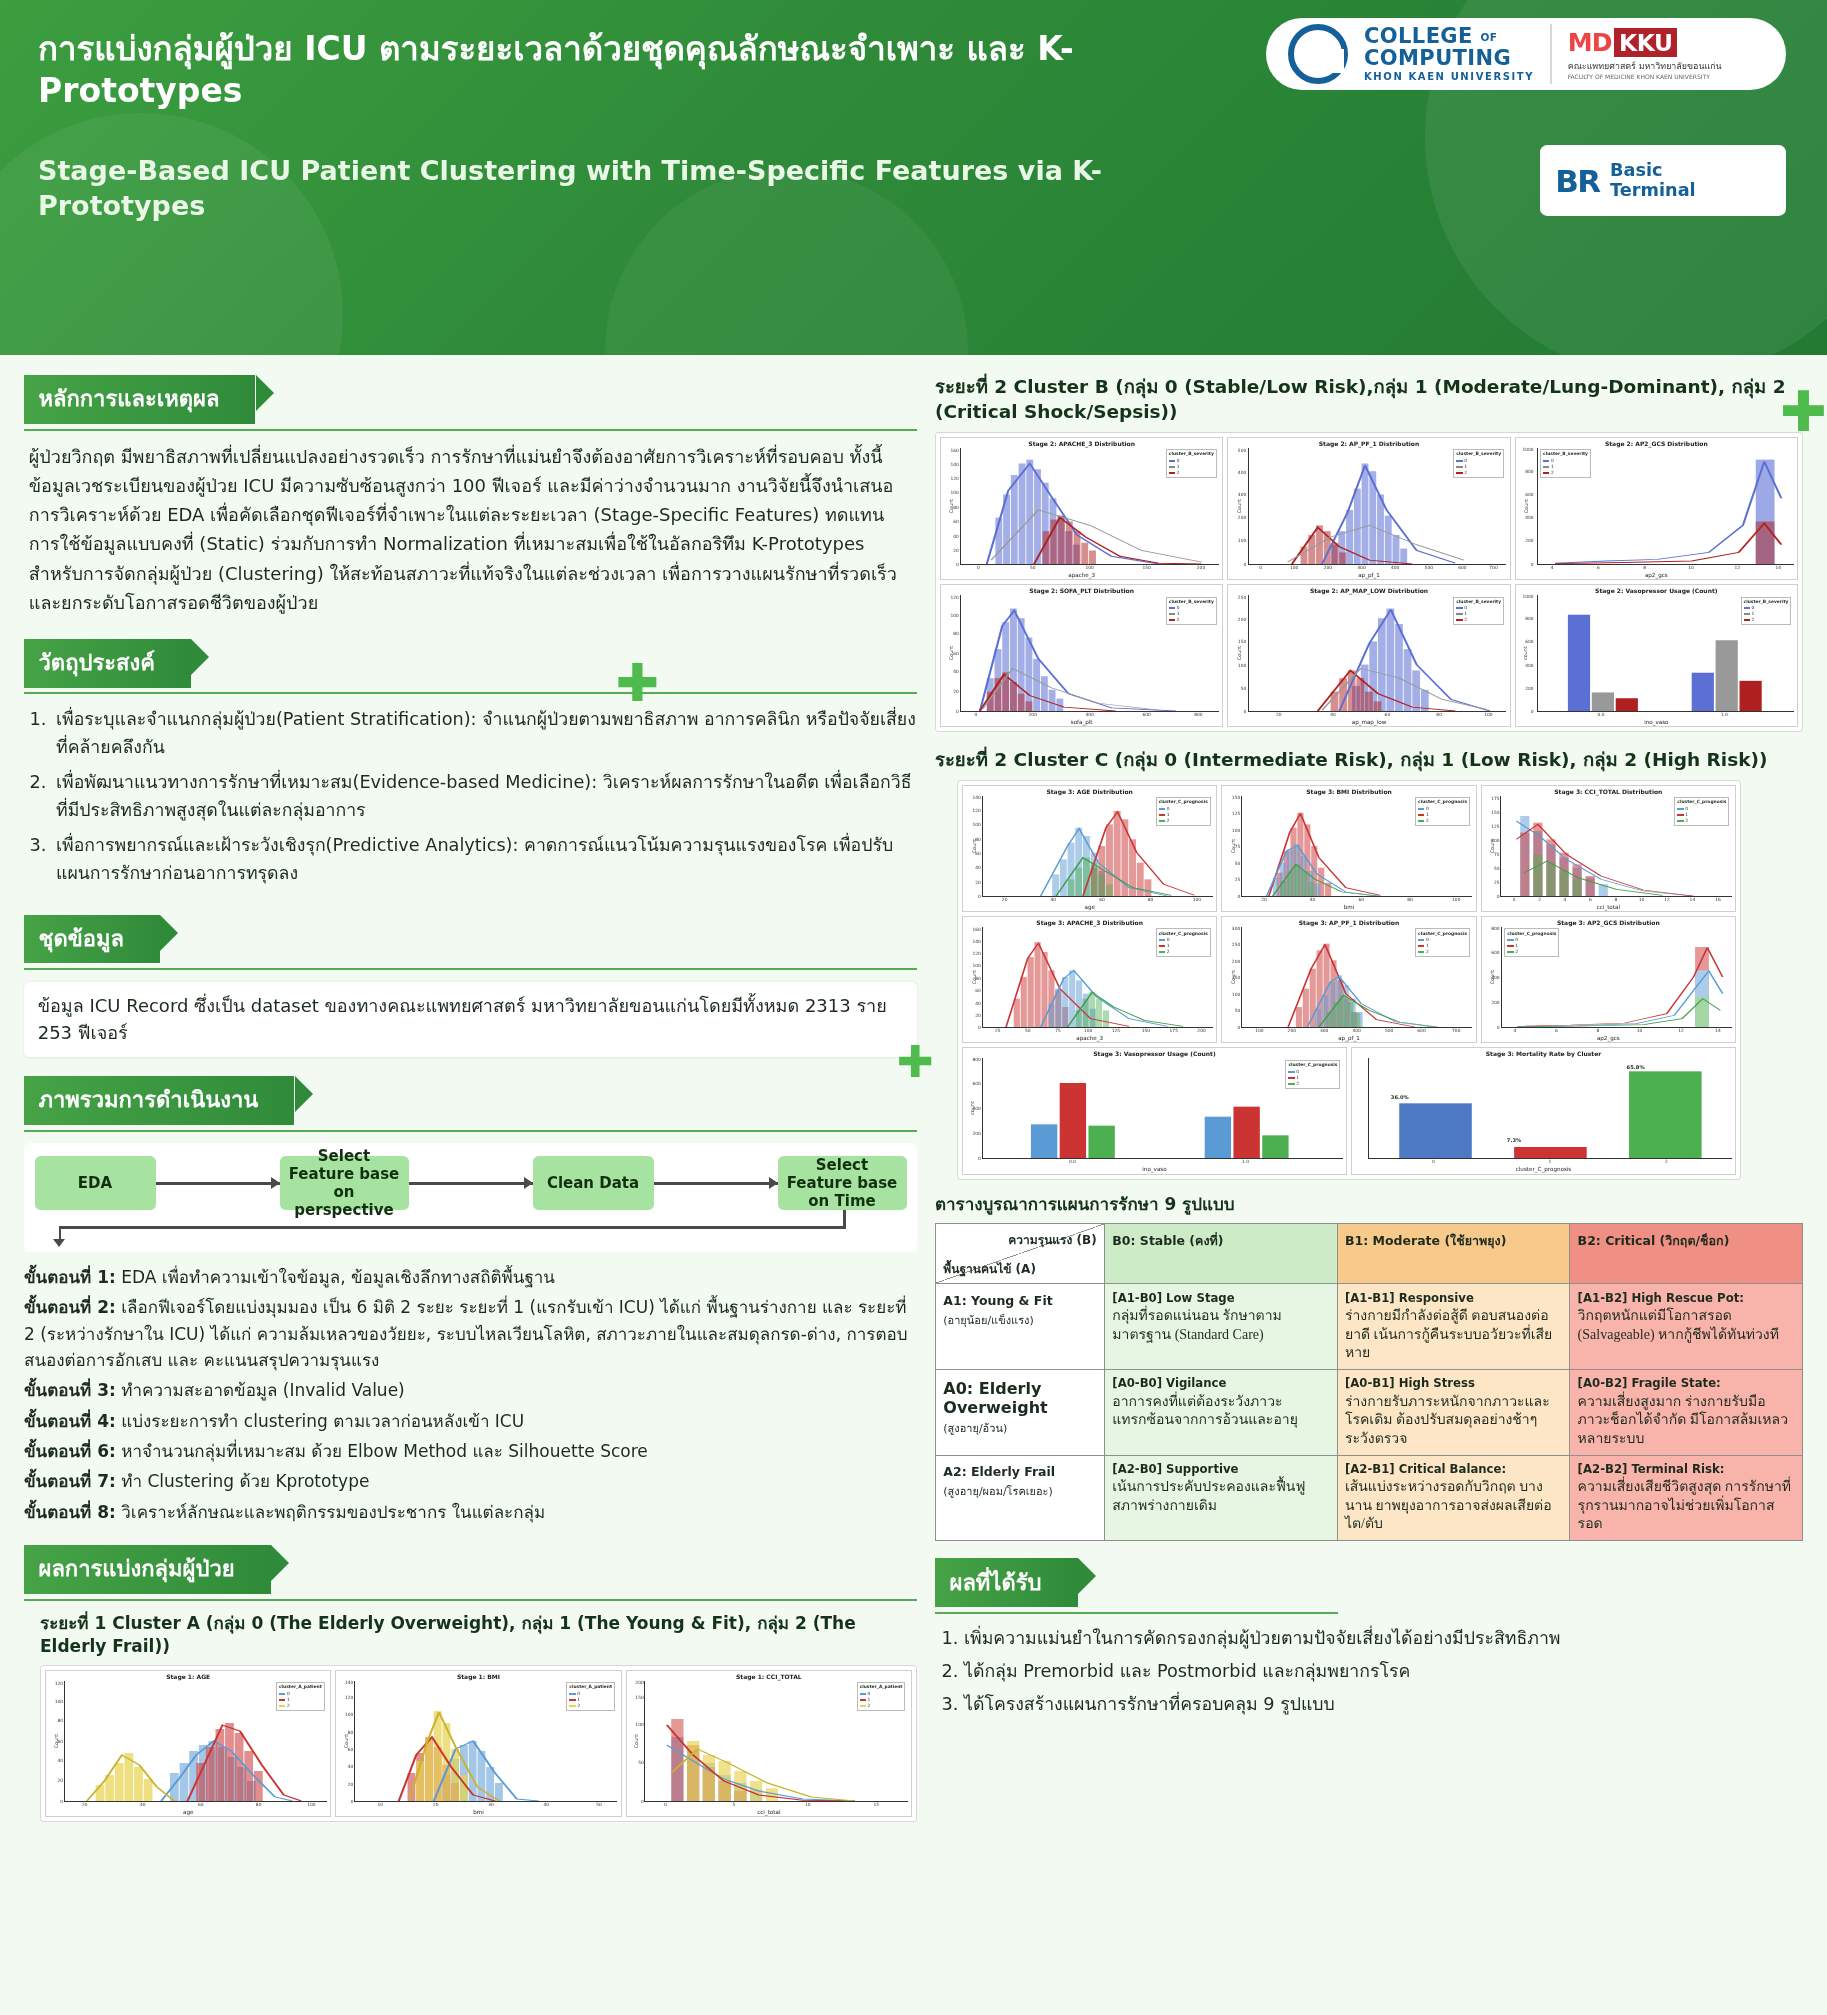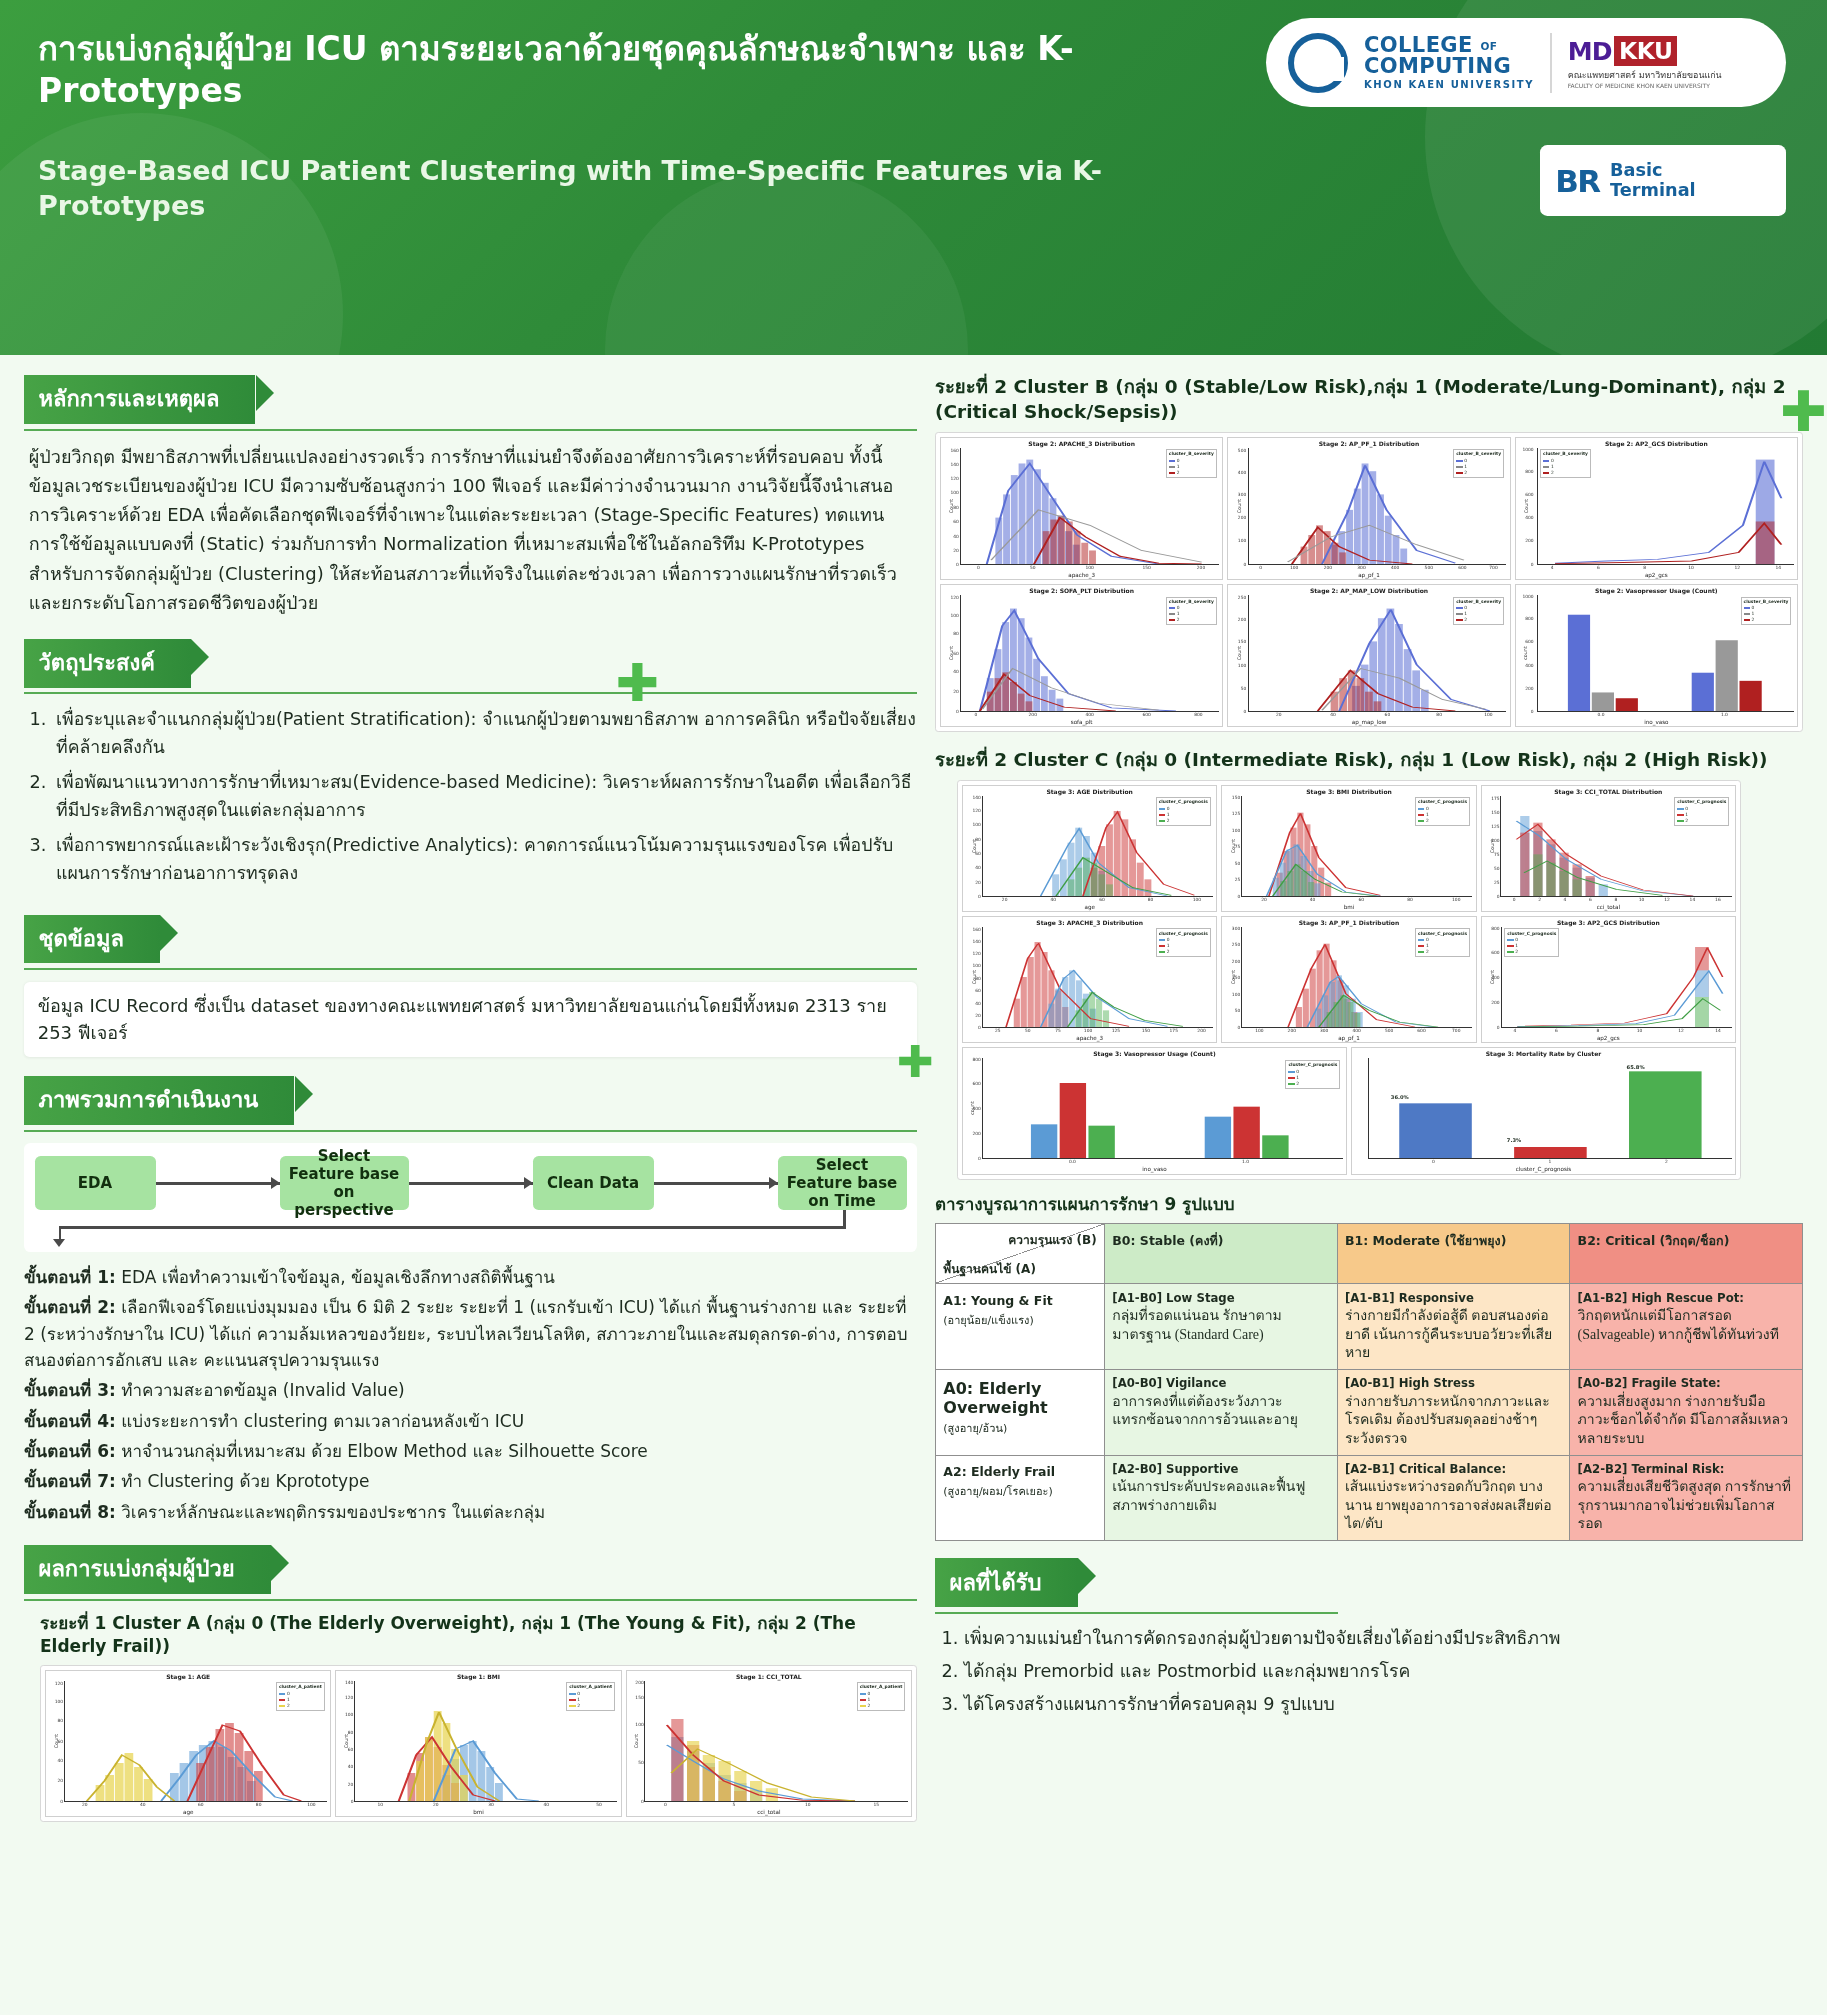--- a/index.html
+++ b/index.html
@@ -43,21 +43,21 @@
   .title-th {
     position: absolute; left: 38px; top: 28px; width: 1189px;
     font-size: 33px; font-weight: bold; color: #ffffff; line-height: 1.28;
   }
   .title-en {
     position: absolute; left: 38px; top: 153px; width: 1189px;
     font-size: 27px; font-weight: bold; color: #e9f7e6; line-height: 1.3;
   }
   .logo-box-1 {
     position: absolute; right: 42px; top: 18px;
-    width: 520px; height: 89px; background: #ffffff; border-radius: 50px;
+    width: 520px; height: 72px; background: #ffffff; border-radius: 50px;
     display: flex; align-items: center; padding: 0 22px; gap: 16px;
   }
   .logo-cc-mark {
     width: 60px; height: 60px; flex: 0 0 60px;
     border-radius: 50%; border: 6.4px solid #16609a;
     position: relative;
   }
   .logo-cc-mark::after {
     content: ""; position: absolute; right: -2.4px; top: 18.5px;
     width: 29px; height: 24px; background: #ffffff;
@@ -67,21 +67,21 @@
     width: 18.5px; height: 18.5px; border-radius: 50%; background: #16609a;
   }
   .logo-cc-text { line-height: 1.02; }
   .logo-cc-text .l1 { font-size: 21px; font-weight: bold; color: #16609a; letter-spacing: 0.4px; }
   .logo-cc-text .l1 small { font-size: 10.5px; vertical-align: middle; }
   .logo-cc-text .l2 { font-size: 21px; font-weight: bold; color: #16609a; letter-spacing: 0.4px; }
   .logo-cc-text .l3 { font-size: 10px; font-weight: bold; color: #16609a; letter-spacing: 1.6px; margin-top: 2.4px; }
   .logo-div { width: 1.6px; height: 60px; background: #d6d6d6; }
   .logo-md { display: flex; flex-direction: column; justify-content: center; }
   .logo-md-top { display: flex; align-items: center; gap: 2.4px; }
-  .logo-md-top .md { font-size: 25px; font-weight: bold; color: #4c1d95; letter-spacing: -0.8px; }
+  .logo-md-top .md { font-size: 25px; font-weight: bold; color: #ef4444; letter-spacing: -0.8px; }
   .logo-md-top .kku {
     font-size: 23.4px; font-weight: bold; color: #ffffff; background: #b0222b;
     padding: 0.8px 4.8px; letter-spacing: -0.4px;
   }
   .logo-md .thai { font-size: 8.9px; color: #333; margin-top: 2px; }
   .logo-md .eng { font-size: 6px; color: #666; }
   .logo-box-2 {
     position: absolute; right: 42px; top: 145px;
     width: 246px; height: 71px; background: #ffffff; border-radius: 7.3px;
     display: flex; align-items: center; padding: 0 15.3px; gap: 10.5px;

